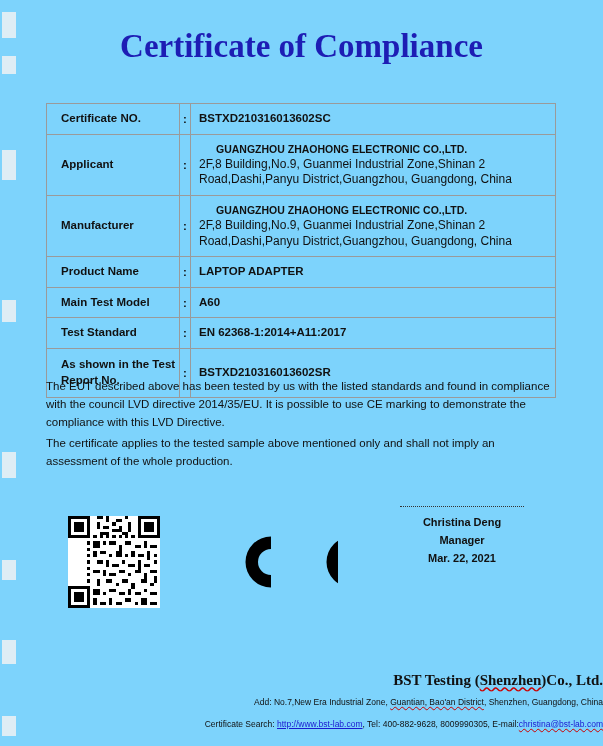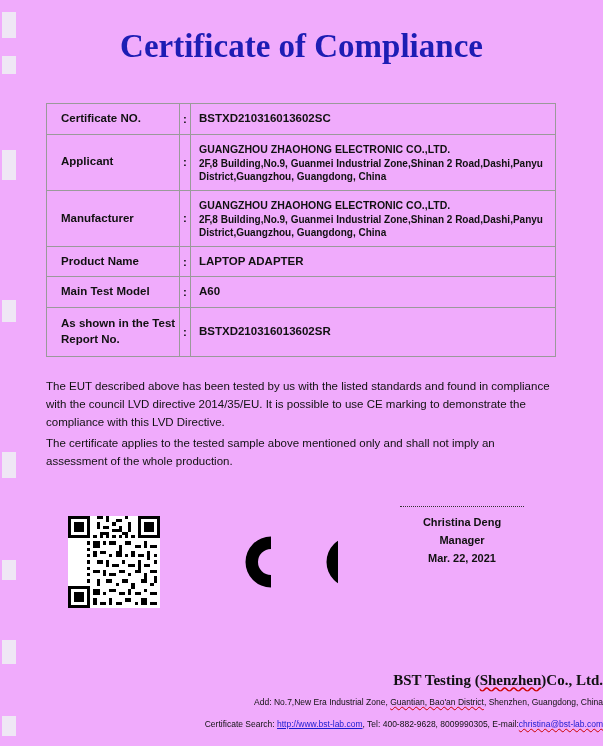--- a/index.html
+++ b/index.html
@@ -13,21 +13,21 @@
     font-family: "Liberation Sans", sans-serif;
     color: #1a1a1a;
     position: relative;
     overflow: hidden;
   }
   .page {
     position: absolute;
     left: 0; top: 0;
     width: 603px;
     height: 746px;
-    background: #f0abfc;
+    background: #7dd3fc;
   }
   
   .edge-artifact {
     position: absolute;
     left: 2px;
     width: 14px;
     background: #eef1f3;
     opacity: .85;
   }
   .title {
@@ -74,30 +74,31 @@
     color: #111;
   }
   .val {
     font-size: 11.5px;
     font-weight: bold;
     padding: 7px 8px 7px 8px !important;
     color: #111;
     line-height: 1.35;
   }
   .val .addr {
-    font-weight: bold;
-    font-size: 10px;
+    font-weight: normal;
+    font-size: 12px;
     line-height: 1.3;
     display: block;
     margin-top: 1px;
     color: #111;
   }
   .val .company {
     font-size: 10.5px;
     display: block;
+    margin-left: 17px;
   }
   .paragraph {
     position: absolute;
     left: 46px;
     top: 378px;
     width: 512px;
     font-size: 11.5px;
     line-height: 1.55;
     color: #111;
   }
@@ -223,20 +224,25 @@
       </tr>
       <tr>
         <td class="lbl">Product Name</td>
         <td class="colon">:</td>
         <td class="val">LAPTOP ADAPTER</td>
       </tr>
       <tr>
         <td class="lbl">Main Test Model</td>
         <td class="colon">:</td>
         <td class="val">A60</td>
+      </tr>
+      <tr>
+        <td class="lbl">Test Standard</td>
+        <td class="colon">:</td>
+        <td class="val">EN 62368-1:2014+A11:2017</td>
       </tr>
       <tr>
         <td class="lbl" style="height:34px;">As shown in the Test Report No.</td>
         <td class="colon">:</td>
         <td class="val">BSTXD210316013602SR</td>
       </tr>
     </tbody>
   </table>
 
   <div class="paragraph">

